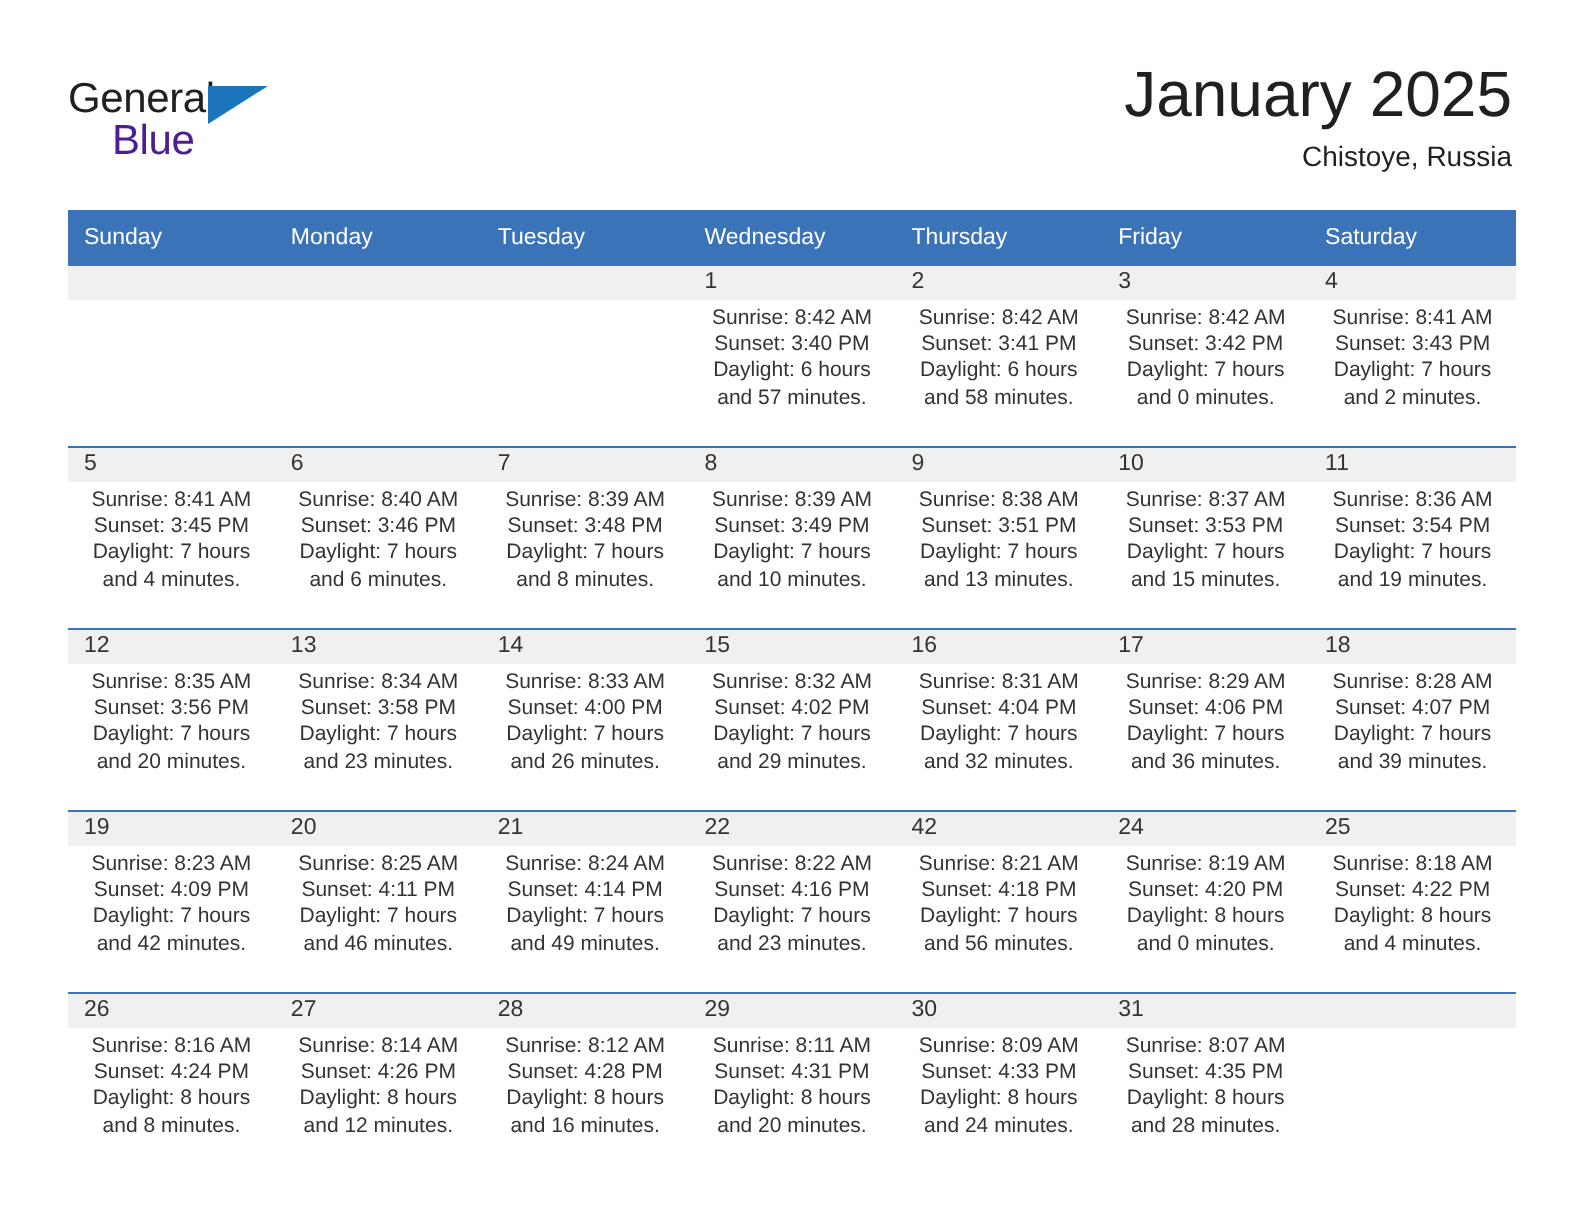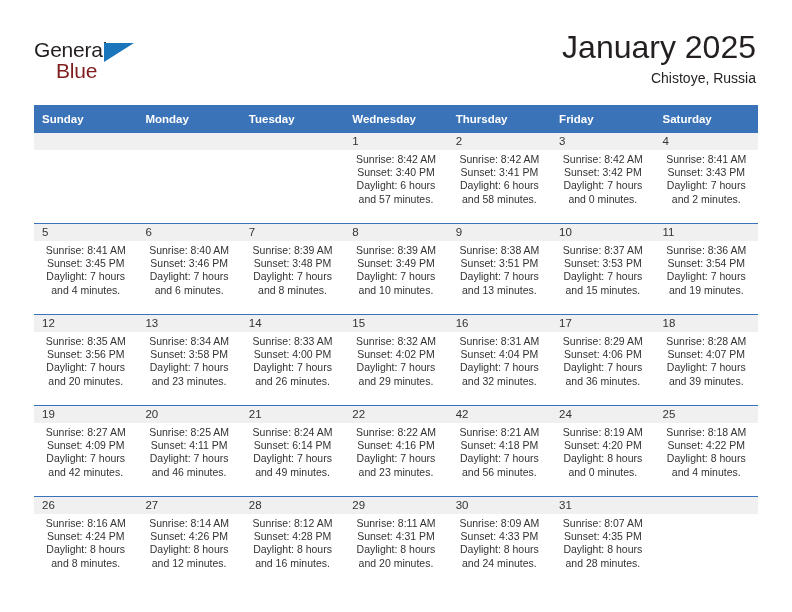--- a/index.html
+++ b/index.html
@@ -44,21 +44,21 @@
     letter-spacing: -0.2px;
     color: #231f20;
     font-family: "Liberation Sans", sans-serif;
   }
   .logo-blue {
     position: absolute;
     left: 22px;
     top: 21px;
     font-size: 21px;
     letter-spacing: -0.2px;
-    color: #7f1d1d;
+    color: #4c1d95;
     font-family: "Liberation Sans", sans-serif;
   }
   .logo-triangle {
     position: absolute;
     left: 70px;
     top: 5px;
     width: 0;
     height: 0;
     border-left: 30px solid #1b75bb;
     border-bottom: 19px solid transparent;
@@ -94,21 +94,21 @@
   }
   table.cal {
     border-collapse: collapse;
     width: 724px;
     table-layout: fixed;
   }
   table.cal th {
     background: #3b73b9;
     color: #ffffff;
     font-size: 11.5px;
-    font-weight: bold;
+    font-weight: normal;
     text-align: left;
     padding: 5px 0 5px 8px;
     height: 18px;
     vertical-align: middle;
   }
   table.cal td {
     vertical-align: top;
     padding: 0;
     border-top: 1px solid #3b73b9;
     height: 90px;
@@ -415,21 +415,21 @@
                 </div>
               </div>
             </td>
         </tr>
 
         <tr class="week">
           <td>
               <div class="cell">
                 <div class="daynum-band">19</div>
                 <div class="details">
-                  <div>Sunrise: 8:27 AM</div>
+                  <div>Sunrise: 8:23 AM</div>
                   <div>Sunset: 4:09 PM</div>
                   <div>Daylight: 7 hours</div>
                   <div>and 42 minutes.</div>
                 </div>
               </div>
             </td>
           <td>
               <div class="cell">
                 <div class="daynum-band">20</div>
                 <div class="details">
@@ -438,21 +438,21 @@
                   <div>Daylight: 7 hours</div>
                   <div>and 46 minutes.</div>
                 </div>
               </div>
             </td>
           <td>
               <div class="cell">
                 <div class="daynum-band">21</div>
                 <div class="details">
                   <div>Sunrise: 8:24 AM</div>
-                  <div>Sunset: 6:14 PM</div>
+                  <div>Sunset: 4:14 PM</div>
                   <div>Daylight: 7 hours</div>
                   <div>and 49 minutes.</div>
                 </div>
               </div>
             </td>
           <td>
               <div class="cell">
                 <div class="daynum-band">22</div>
                 <div class="details">
                   <div>Sunrise: 8:22 AM</div>

